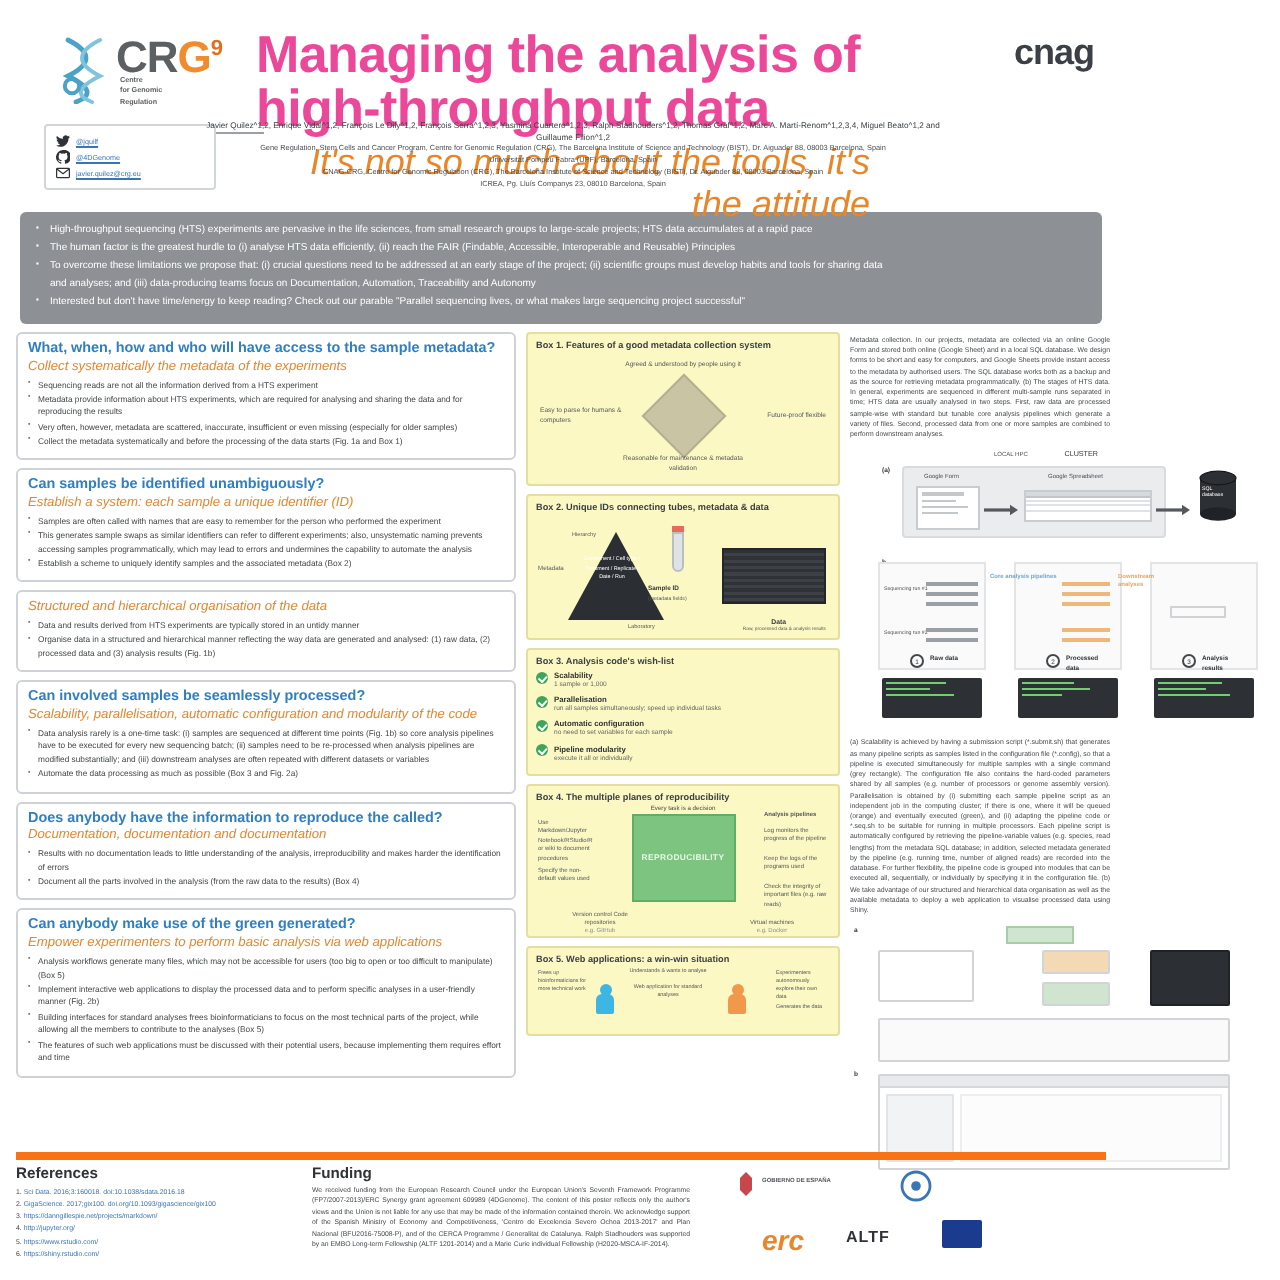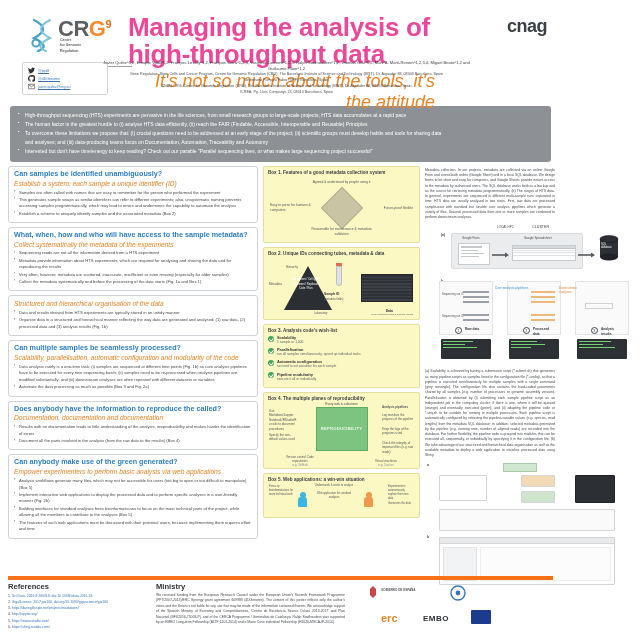--- a/index.html
+++ b/index.html
@@ -310,50 +310,50 @@
     <li>To overcome these limitations we propose that: (i) crucial questions need to be addressed at an early stage of the project; (ii) scientific groups must develop habits and tools for sharing data</li>
     <li class="cont">and analyses; and (iii) data-producing teams focus on Documentation, Automation, Traceability and Autonomy</li>
     <li>Interested but don't have time/energy to keep reading? Check out our parable "Parallel sequencing lives, or what makes large sequencing project successful"</li>
   </ul>
 
   <div class="body-grid">
 
     <div class="col-left">
 
       <div class="sec">
-        <h3>Can samples be identified unambiguously?</h3>
-        <h4>Establish a system: each sample a unique identifier (ID)</h4>
-        <ul>
-          <li>Samples are often called with names that are easy to remember for the person who performed the experiment</li>
-          <li>This generates sample swaps as similar identifiers can refer to different experiments; also, unsystematic naming prevents accessing samples programmatically, which may lead to errors and undermines the capability to automate the analysis</li>
-          <li>Establish a scheme to uniquely identify samples and the associated metadata (Box 2)</li>
-        </ul>
-      </div>
-
-      <div class="sec">
         <h3>What, when, how and who will have access to the sample metadata?</h3>
         <h4>Collect systematically the metadata of the experiments</h4>
         <ul>
           <li>Sequencing reads are not all the information derived from a HTS experiment</li>
           <li>Metadata provide information about HTS experiments, which are required for analysing and sharing the data and for reproducing the results</li>
           <li>Very often, however, metadata are scattered, inaccurate, insufficient or even missing (especially for older samples)</li>
           <li>Collect the metadata systematically and before the processing of the data starts (Fig. 1a and Box 1)</li>
         </ul>
       </div>
 
       <div class="sec">
+        <h3>Can samples be identified unambiguously?</h3>
+        <h4>Establish a system: each sample a unique identifier (ID)</h4>
+        <ul>
+          <li>Samples are often called with names that are easy to remember for the person who performed the experiment</li>
+          <li>This generates sample swaps as similar identifiers can refer to different experiments; also, unsystematic naming prevents accessing samples programmatically, which may lead to errors and undermines the capability to automate the analysis</li>
+          <li>Establish a scheme to uniquely identify samples and the associated metadata (Box 2)</li>
+        </ul>
+      </div>
+
+      <div class="sec">
         <h4>Structured and hierarchical organisation of the data</h4>
         <ul>
           <li>Data and results derived from HTS experiments are typically stored in an untidy manner</li>
           <li>Organise data in a structured and hierarchical manner reflecting the way data are generated and analysed: (1) raw data, (2) processed data and (3) analysis results (Fig. 1b)</li>
         </ul>
       </div>
 
       <div class="sec">
-        <h3>Can multiple samples be seamlessly processed?</h3>
+        <h3>Can involved samples be seamlessly processed?</h3>
         <h4>Scalability, parallelisation, automatic configuration and modularity of the code</h4>
         <ul>
           <li>Data analysis rarely is a one-time task: (i) samples are sequenced at different time points (Fig. 1b) so core analysis pipelines have to be executed for every new sequencing batch; (ii) samples need to be re-processed when analysis pipelines are modified substantially; and (iii) downstream analyses are often repeated with different datasets or variables</li>
           <li>Automate the data processing as much as possible (Box 3 and Fig. 2a)</li>
         </ul>
       </div>
 
       <div class="sec">
         <h3>Does anybody have the information to reproduce the called?</h3>
         <h4>Documentation, documentation and documentation</h4>
@@ -604,31 +604,31 @@
         <div><span class="rnum">1.</span> <span>Sci Data. 2016;3:160018. doi:10.1038/sdata.2016.18</span></div>
         <div><span class="rnum">2.</span> <span>GigaScience. 2017;gix100. doi.org/10.1093/gigascience/gix100</span></div>
         <div><span class="rnum">3.</span> <span>https://danngillespie.net/projects/markdown/</span></div>
         <div><span class="rnum">4.</span> <span>http://jupyter.org/</span></div>
         <div><span class="rnum">5.</span> <span>https://www.rstudio.com/</span></div>
         <div><span class="rnum">6.</span> <span>https://shiny.rstudio.com/</span></div>
       </div>
     </div>
 
     <div>
-      <div class="foot-h">Ministry</div>
+      <div class="foot-h">Funding</div>
       <div class="fund-tx">We received funding from the European Research Council under the European Union's Seventh Framework Programme (FP7/2007-2013)/ERC Synergy grant agreement 609989 (4DGenome). The content of this poster reflects only the author's views and the Union is not liable for any use that may be made of the information contained therein. We acknowledge support of the Spanish Ministry of Economy and Competitiveness, 'Centro de Excelencia Severo Ochoa 2013-2017' and Plan Nacional (BFU2016-75008-P), and of the CERCA Programme / Generalitat de Catalunya. Ralph Stadhouders was supported by an EMBO Long-term Fellowship (ALTF 1201-2014) and a Marie Curie individual Fellowship (H2020-MSCA-IF-2014).</div>
     </div>
 
     <div class="foot-logos">
       <div class="fl" style="left:28px;top:6px;font-size:3.0px;color:#55595d;">GOBIERNO DE ESPAÑA</div>
       <svg style="position:absolute;left:16px;top:4px;width:8px;height:12px" viewBox="0 0 8 12">
           <path d="M4 0 L7 3 L7 9 L4 12 L1 9 L1 3z" fill="#c8474a"></path>
         </svg>
       <svg style="position:absolute;left:96px;top:2px;width:18px;height:18px" viewBox="0 0 18 18">
           <circle cx="9" cy="9" r="7" fill="none" stroke="#3a75b8" stroke-width="1.4"></circle>
           <circle cx="9" cy="9" r="2.4" fill="#3a75b8"></circle>
         </svg>
-      <div class="fl" style="left:28px;top:30px;font-size:11px;color:#e8862a;">erc</div>
-      <div class="fl" style="left:70px;top:32px;font-size:8px;color:#2f3337;letter-spacing:0.5px;">EMBO</div>
+      <div class="fl" style="left:28px;top:30px;font-size:14px;color:#e8862a;font-style:italic;">erc</div>
+      <div class="fl" style="left:70px;top:32px;font-size:8px;color:#2f3337;letter-spacing:0.5px;">ALTF</div>
       <div class="fl" style="left:118px;top:28px;width:20px;height:14px;background:#1b3b8f;border-radius:1px;"></div>
     </div>
   </div>
 </div>
 
 </body></html>

